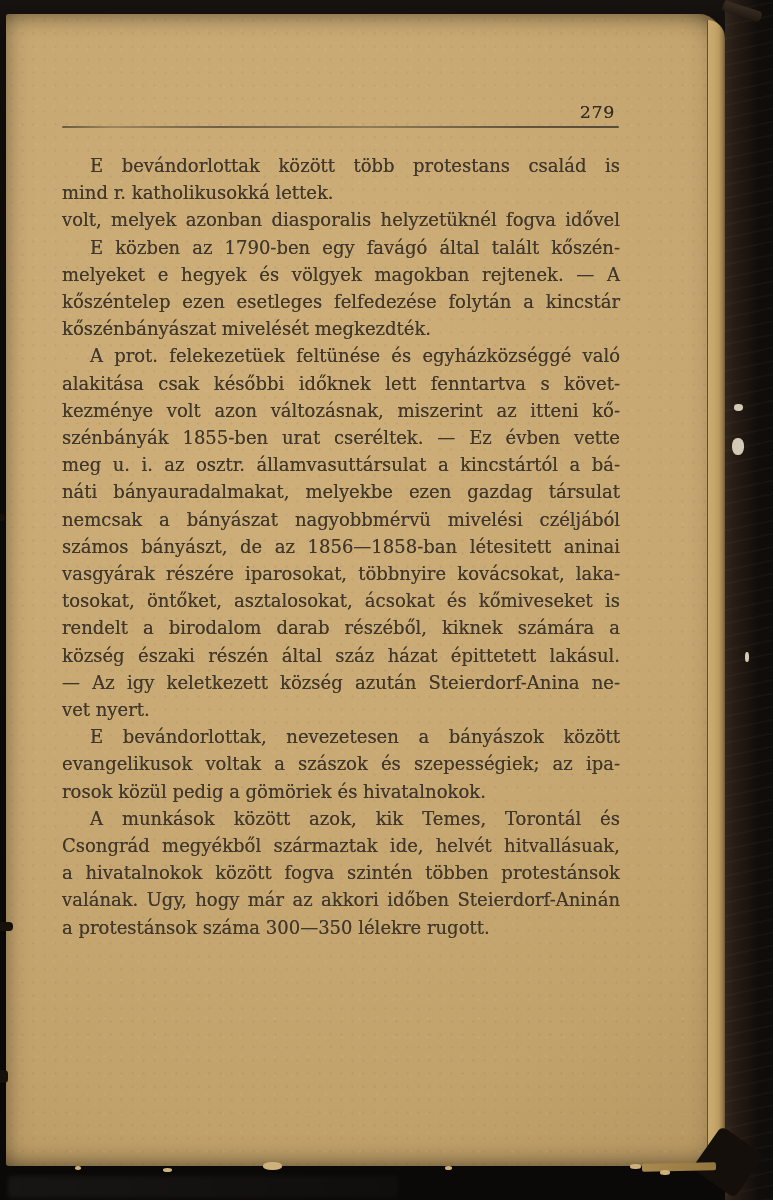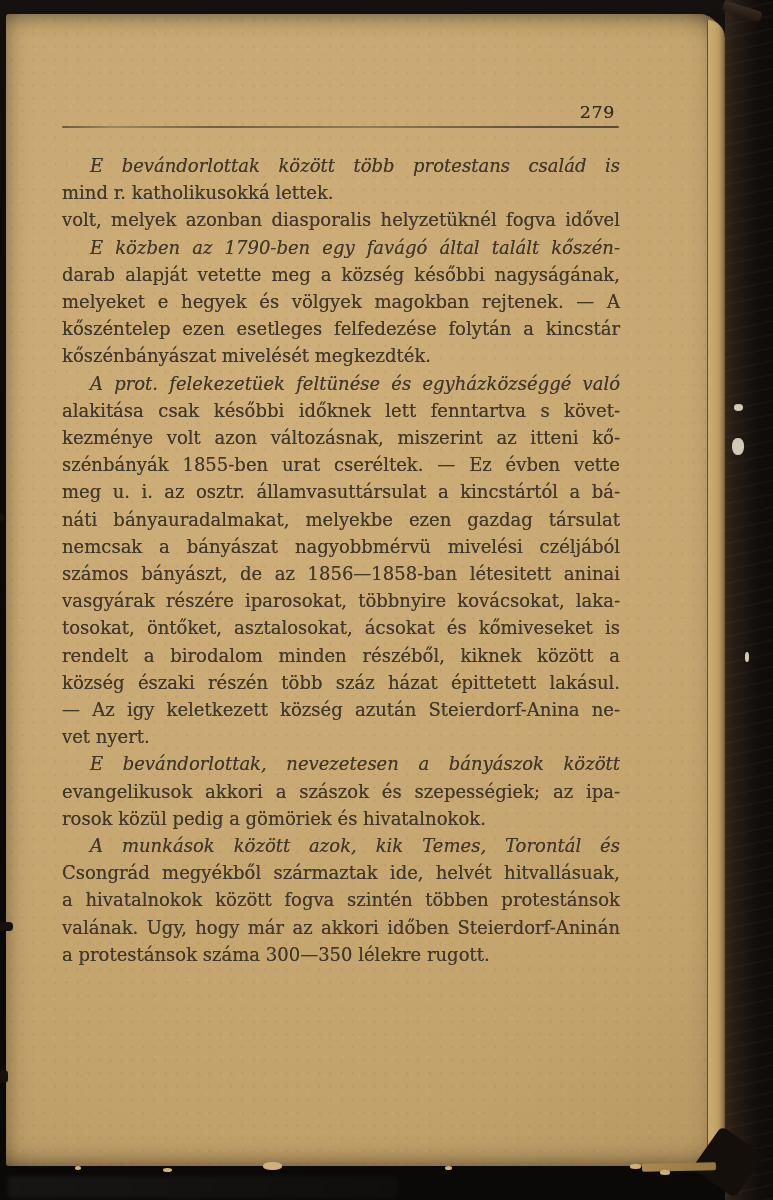--- a/index.html
+++ b/index.html
@@ -105,21 +105,21 @@
     font-size: 18px;
     line-height: 27.2px;
     color: #3f372b;
     text-shadow: 0 0 0.45px rgba(63,55,43,0.75);
   }
   .paragraph { margin: 0; }
   .text-line {
     text-align: justify;
     text-align-last: justify;
   }
-  .text-line.para-start { text-indent: 28px; font-style: italic; }
+  .text-line.para-start { text-indent: 28px; }
   .text-line.para-end { text-align-last: left; }
 
   
   .corner-wedge {
     position: absolute;
     left: 702px; top: 1136px;
     width: 52px; height: 52px;
     background: #140f0b;
     transform: rotate(35deg);
     z-index: 2;
@@ -168,44 +168,43 @@
     </div>
 
     <div class="text-block">
         <div class="paragraph">
           <div class="text-line para-start">E bevándorlottak között több protestans család is</div>
           <div class="text-line para-end">mind r. katholikusokká lettek.</div>
           <div class="text-line">volt, melyek azonban diasporalis helyzetüknél fogva idővel</div>
         </div>
         <div class="paragraph">
           <div class="text-line para-start">E közben az 1790-ben egy favágó által talált kőszén-</div>
-          <div class="text-line">darab alapját vetette meg a község későbbi nagyságának,</div>
           <div class="text-line">melyeket e hegyek és völgyek magokban rejtenek. — A</div>
           <div class="text-line">kőszéntelep ezen esetleges felfedezése folytán a kincstár</div>
           <div class="text-line para-end">kőszénbányászat mivelését megkezdték.</div>
         </div>
         <div class="paragraph">
           <div class="text-line para-start">A prot. felekezetüek feltünése és egyházközséggé való</div>
           <div class="text-line">alakitása csak későbbi időknek lett fenntartva s követ-</div>
           <div class="text-line">kezménye volt azon változásnak, miszerint az itteni kő-</div>
           <div class="text-line">szénbányák 1855-ben urat cseréltek. — Ez évben vette</div>
           <div class="text-line">meg u. i. az osztr. államvasuttársulat a kincstártól a bá-</div>
           <div class="text-line">náti bányauradalmakat, melyekbe ezen gazdag társulat</div>
           <div class="text-line">nemcsak a bányászat nagyobbmérvü mivelési czéljából</div>
           <div class="text-line">számos bányászt, de az 1856—1858-ban létesitett aninai</div>
           <div class="text-line">vasgyárak részére iparosokat, többnyire kovácsokat, laka-</div>
           <div class="text-line">tosokat, öntőket, asztalosokat, ácsokat és kőmiveseket is</div>
-          <div class="text-line">rendelt a birodalom minden részéből, kiknek között a</div>
-          <div class="text-line">község északi részén több száz házat épittetett lakásul.</div>
+          <div class="text-line">rendelt a birodalom darab részéből, kiknek számára a</div>
+          <div class="text-line">község északi részén által száz házat épittetett lakásul.</div>
           <div class="text-line">— Az igy keletkezett község azután Steierdorf-Anina ne-</div>
           <div class="text-line para-end">vet nyert.</div>
         </div>
         <div class="paragraph">
           <div class="text-line para-start">E bevándorlottak, nevezetesen a bányászok között</div>
-          <div class="text-line">evangelikusok akkori a szászok és szepességiek; az ipa-</div>
+          <div class="text-line">evangelikusok voltak a szászok és szepességiek; az ipa-</div>
           <div class="text-line para-end">rosok közül pedig a gömöriek és hivatalnokok.</div>
         </div>
         <div class="paragraph">
           <div class="text-line para-start">A munkások között azok, kik Temes, Torontál és</div>
           <div class="text-line">Csongrád megyékből származtak ide, helvét hitvallásuak,</div>
           <div class="text-line">a hivatalnokok között fogva szintén többen protestánsok</div>
           <div class="text-line">valának. Ugy, hogy már az akkori időben Steierdorf-Aninán</div>
           <div class="text-line para-end">a protestánsok száma 300—350 lélekre rugott.</div>
         </div>
       </div>

